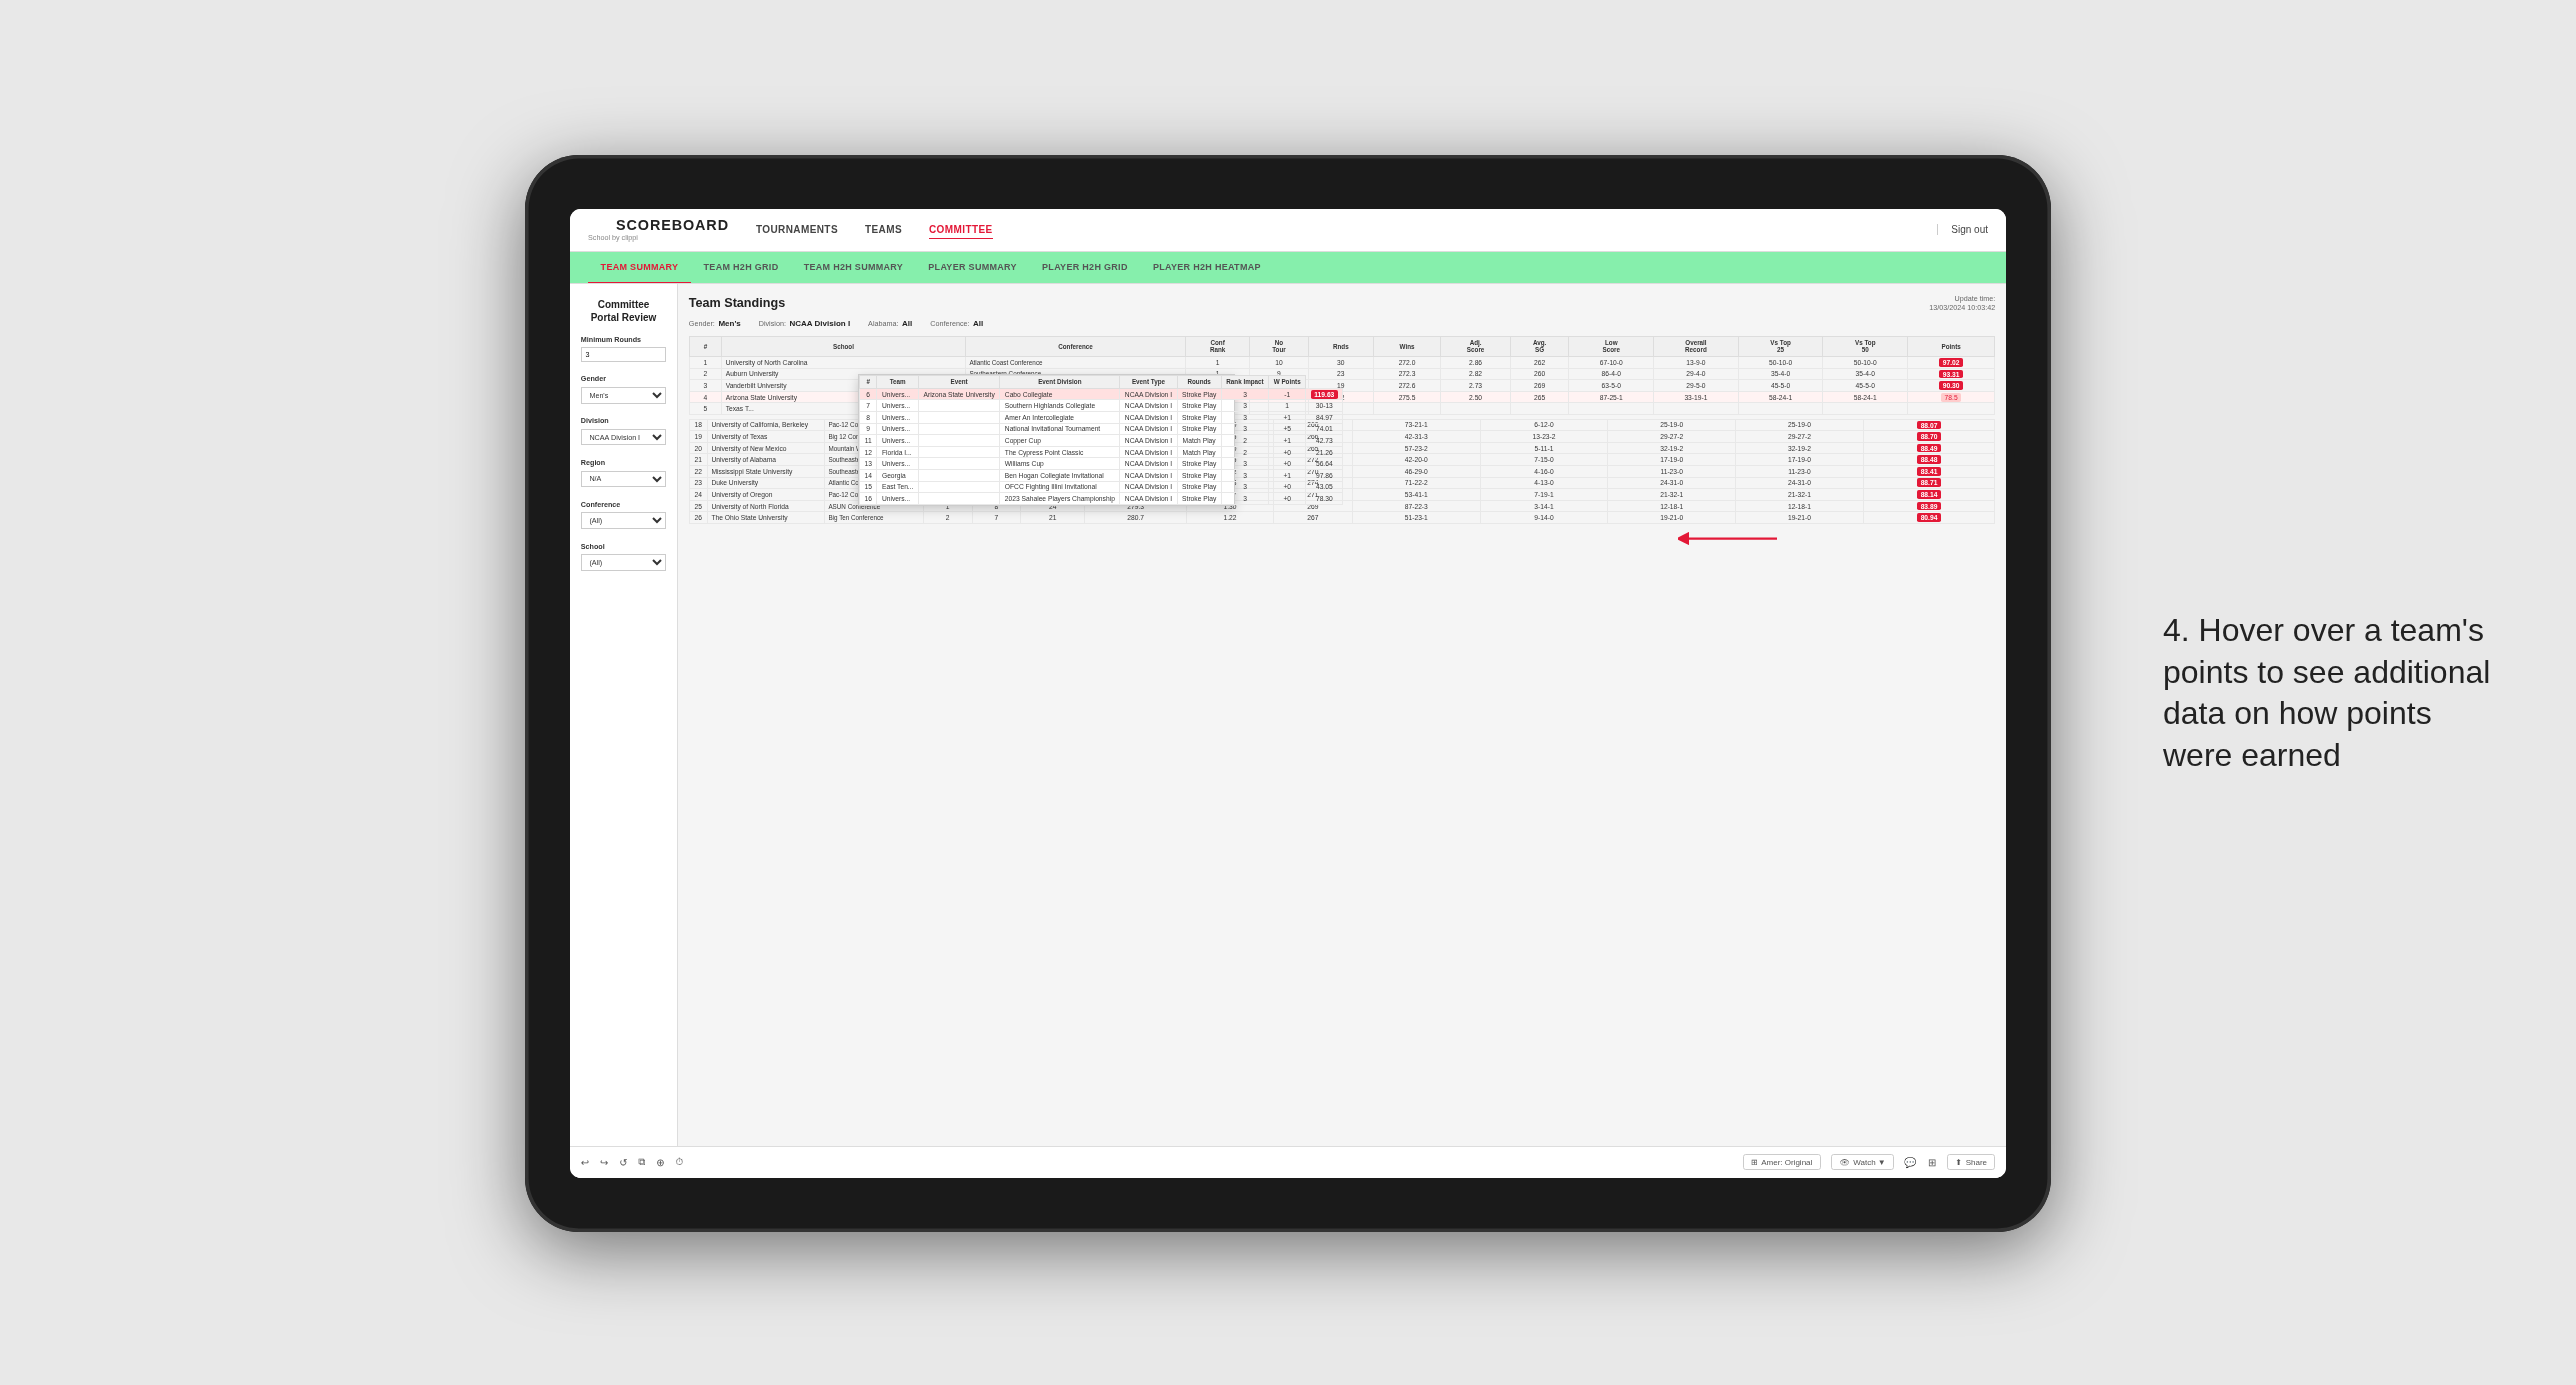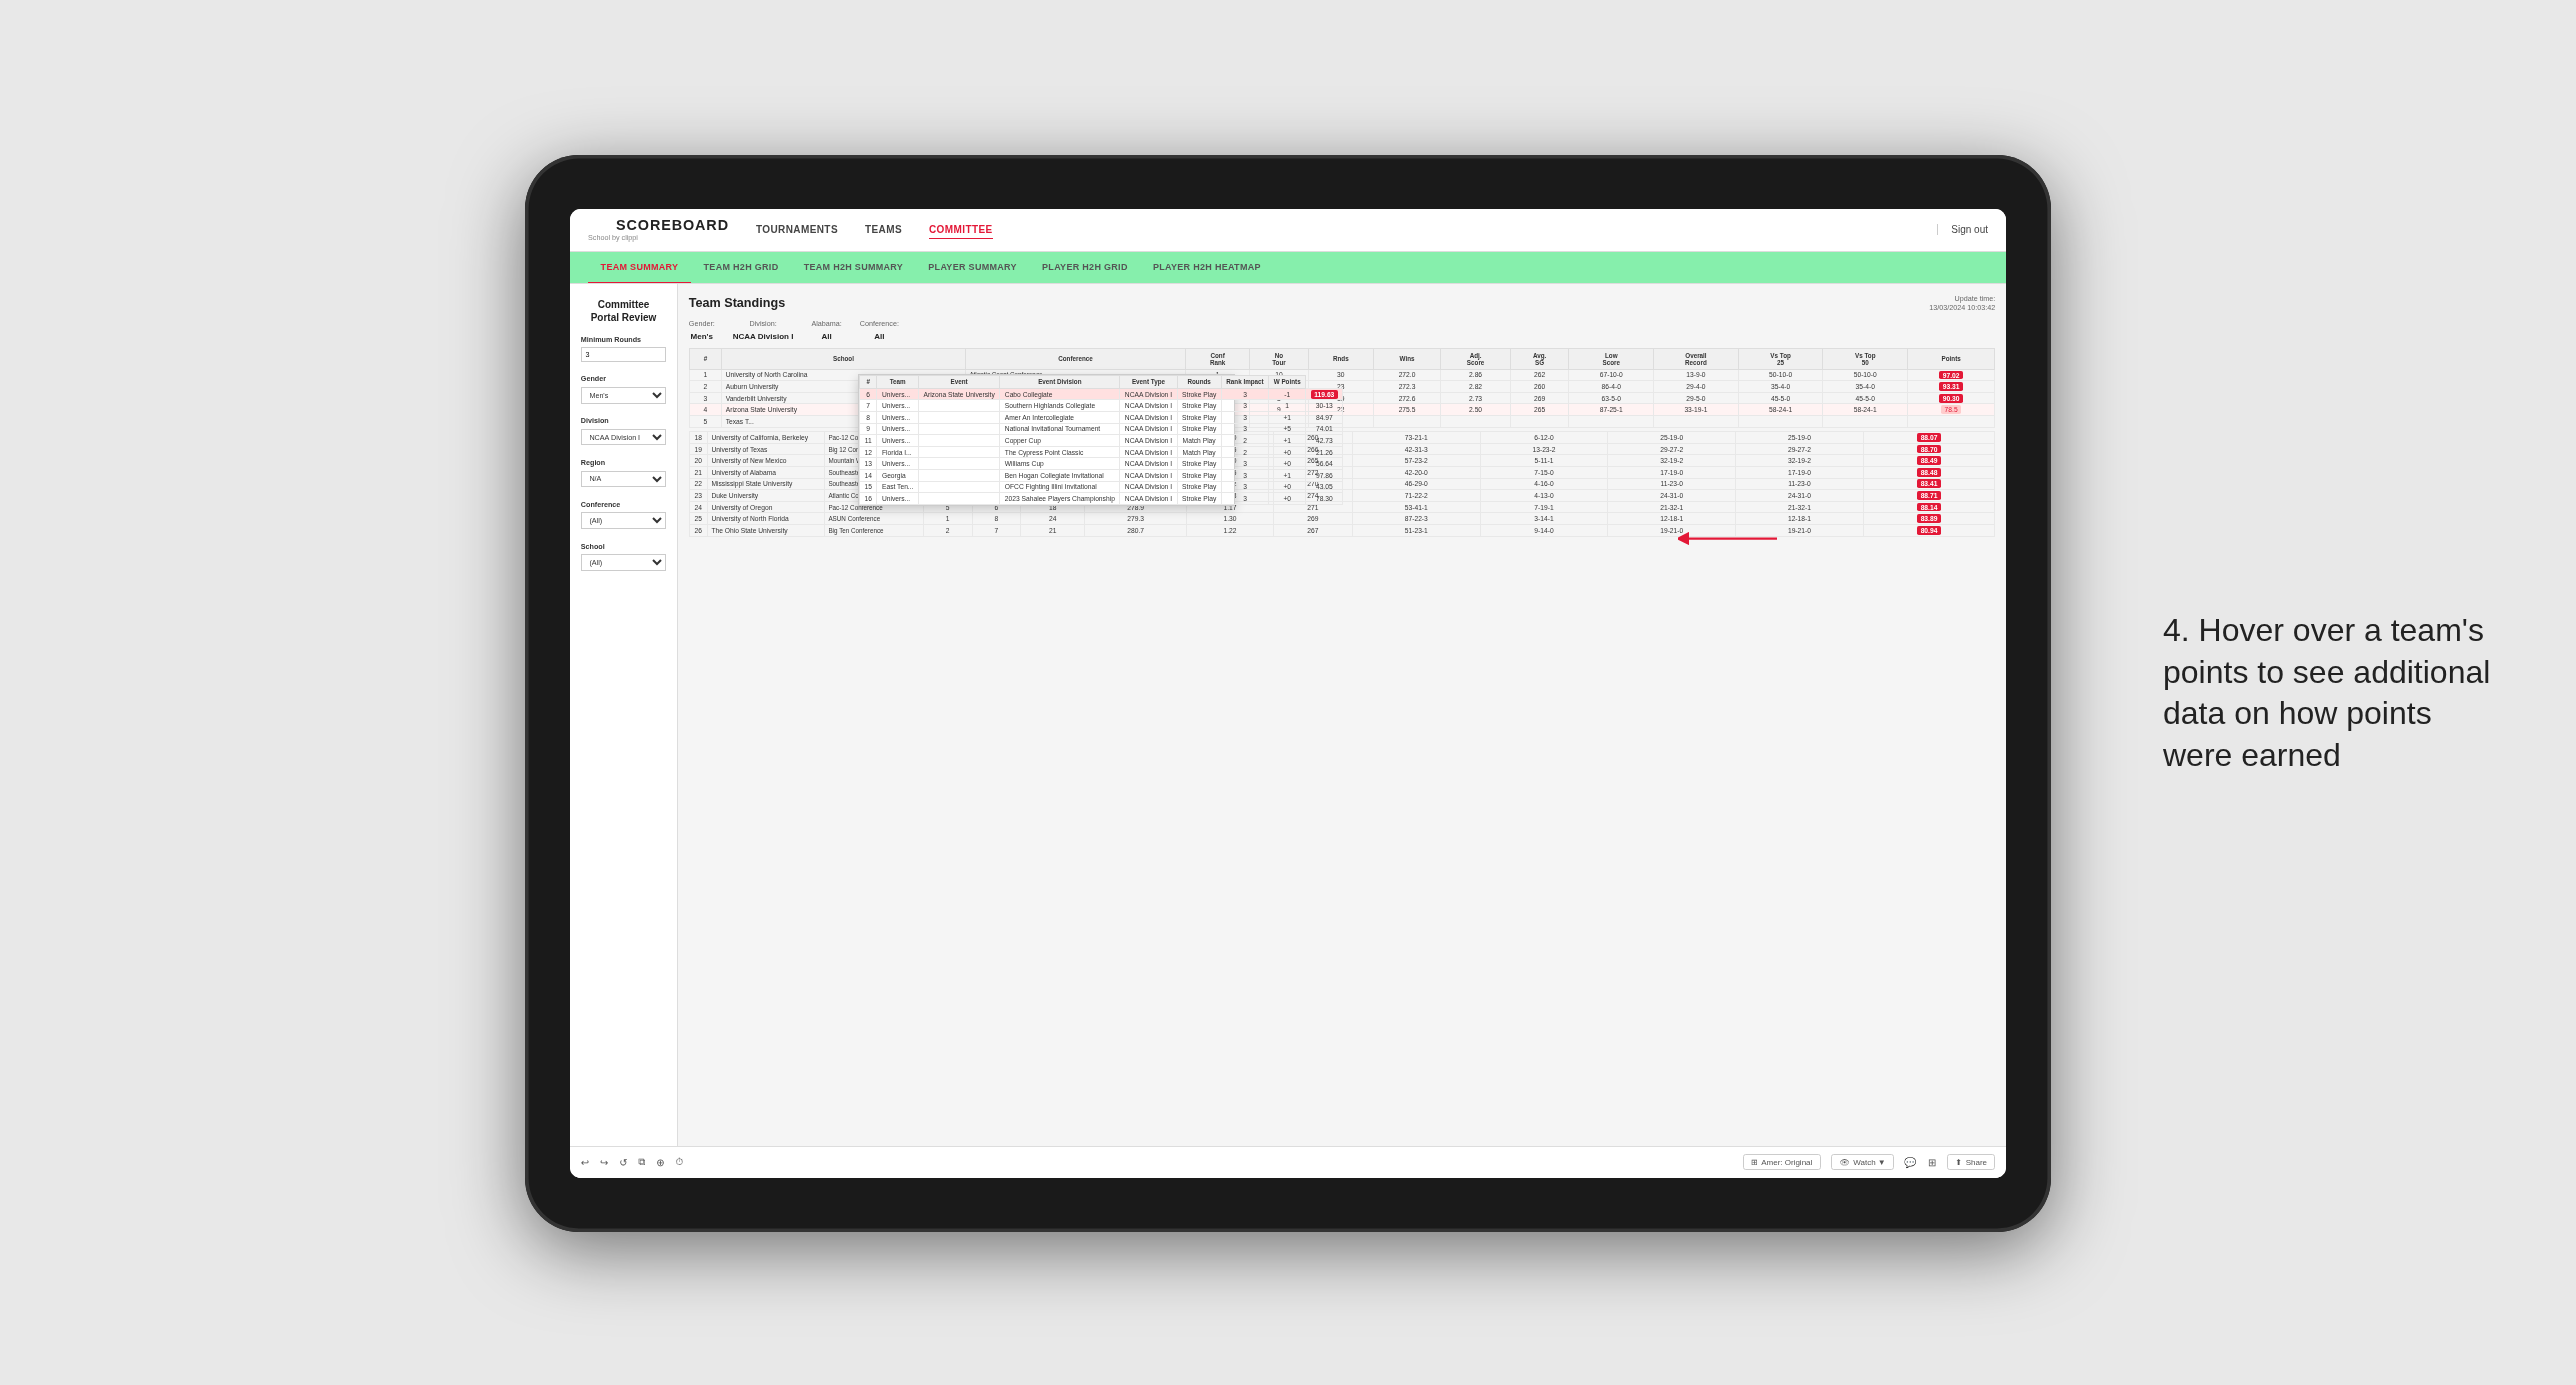--- a/index.html
+++ b/index.html
@@ -212,23 +212,22 @@
     .filters-row {
       display: flex;
       gap: 18px;
       margin-bottom: 7.2px;
       font-size: 8px;
       color: #444;
     }
 
     .filter-item {
       display: flex;
-      align-items: center;
+      align-items: flex-start;
       gap: 3.6px;
-      flex-direction: column;
     }
 
     .filter-label {
       font-size: 7.2px;
       color: #666;
     }
 
     .filter-value {
       font-size: 8px;
       font-weight: 700;

